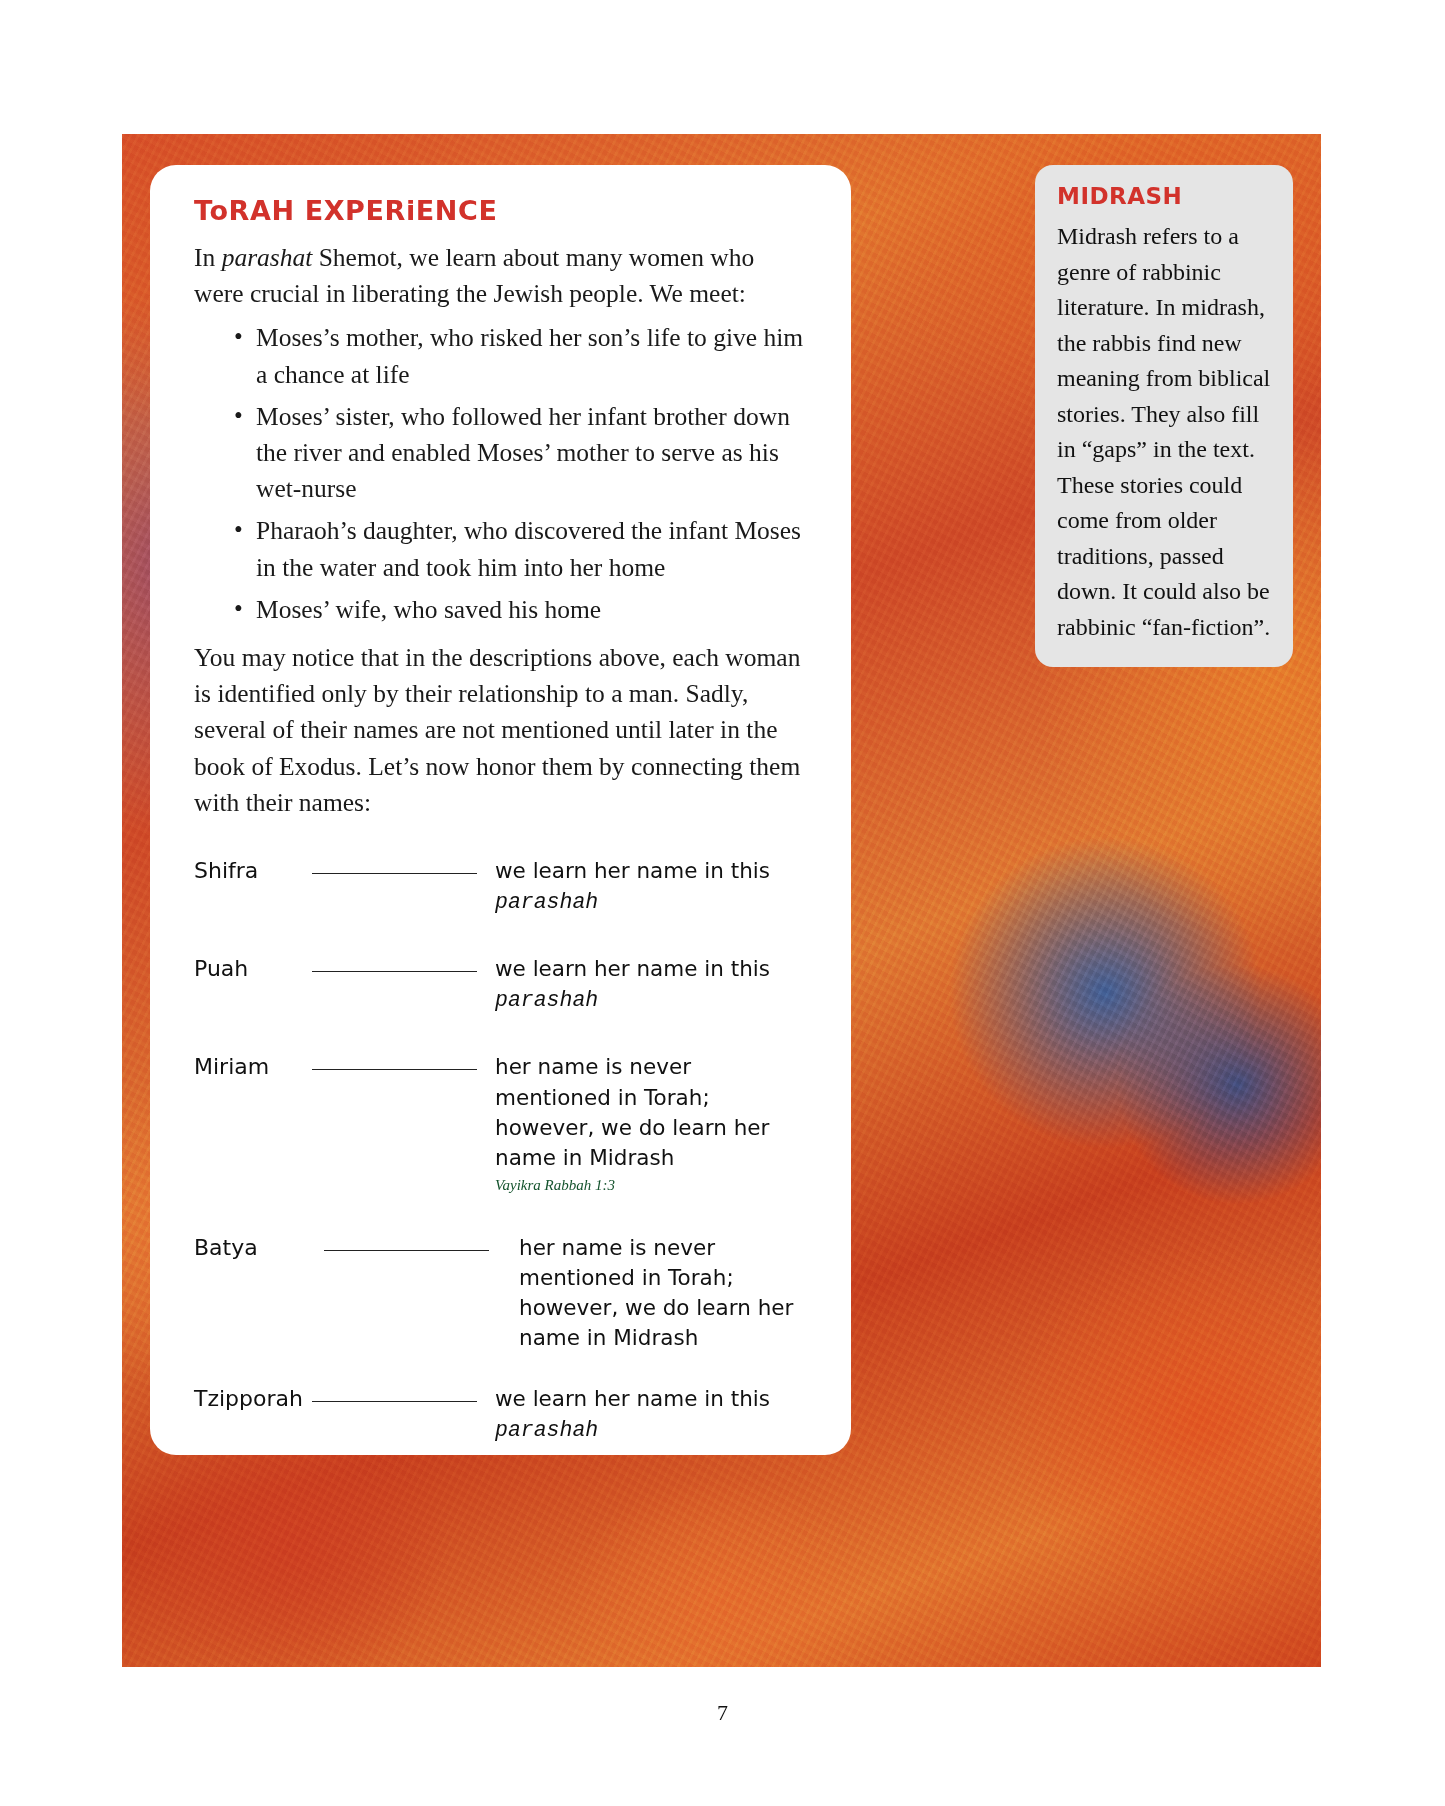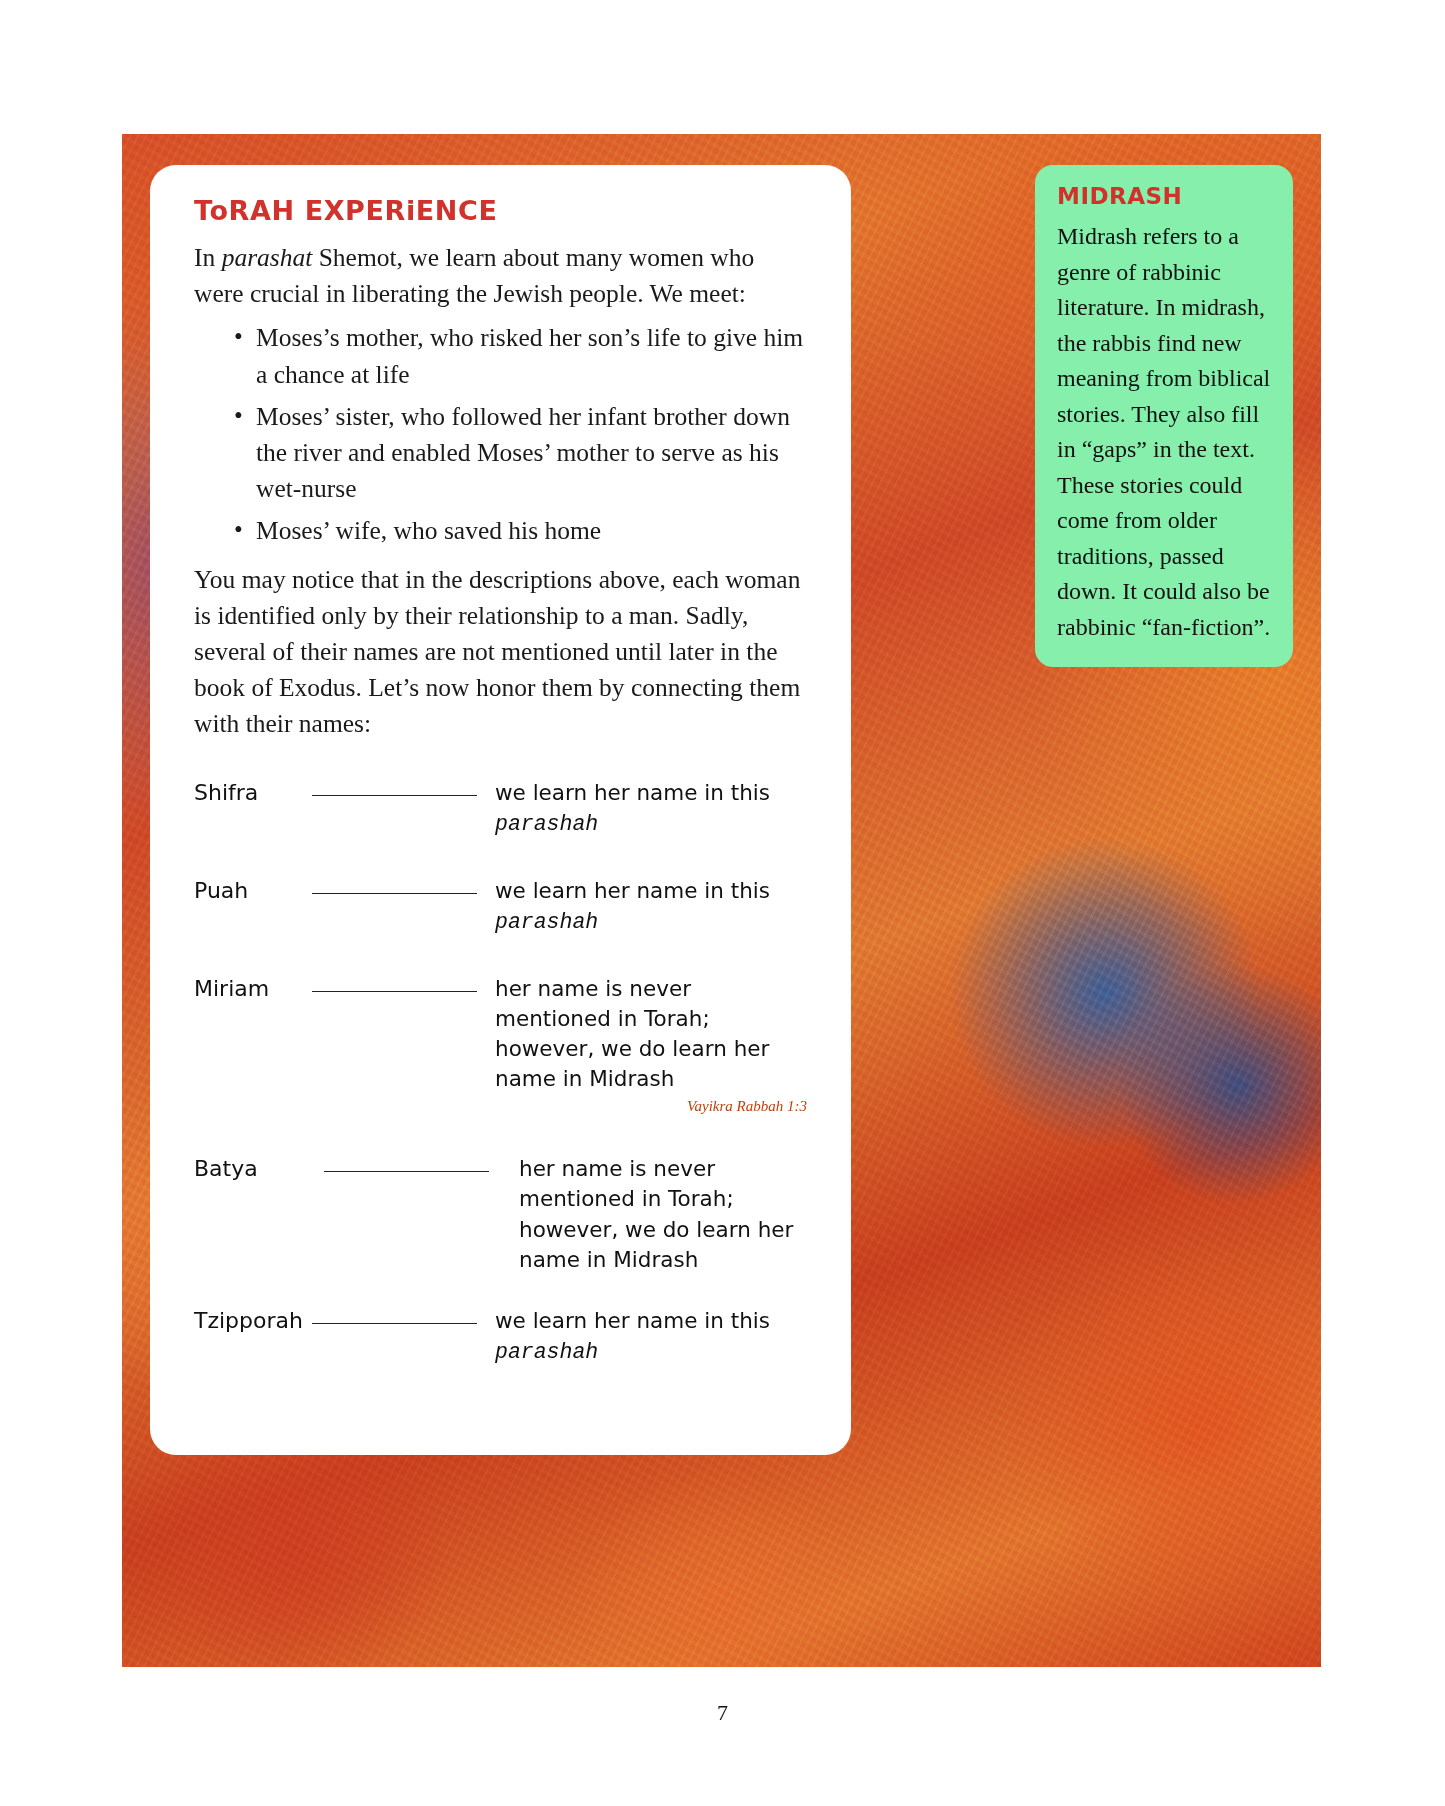--- a/index.html
+++ b/index.html
@@ -131,33 +131,32 @@
     font-size: 21.5px;
     color: #111;
     line-height: 1.4;
     padding-top: 1px;
   }
   .match-desc em { font-style: italic; font-family: Liberation Mono, monospace; }
   .cite {
     font-family: "Liberation Serif", serif;
     font-style: italic;
     font-size: 15px;
-    color: #c2410c;
+    color: #14532d;
     display: block;
     margin-top: 2px;
-    text-align: right;
   }
 
   
   .sidebar {
     position: absolute;
     left: 1035px;
     top: 165px;
     width: 258px;
-    background: #86efac;
+    background: #e5e5e5;
     border-radius: 18px;
     box-sizing: border-box;
     padding: 18px 22px 22px 22px;
   }
   .sidebar-title {
     color: #d2322b;
     font-family: "DejaVu Sans", sans-serif;
     font-size: 23px;
     font-weight: 600;
     letter-spacing: 0.5px;
@@ -191,20 +190,21 @@
 
   <div class="section-title">ToRAH EXPERiENCE</div>
 
   <p class="body-text">
     <span>In </span><em>parashat</em><span> Shemot, we learn about many women who were crucial in liberating the Jewish people. We meet:</span>
   </p>
 
   <ul class="bullets">
     <li>Moses’s mother, who risked her son’s life to give him a chance at life</li>
     <li>Moses’ sister, who followed her infant brother down the river and enabled Moses’ mother to serve as his wet-nurse</li>
+    <li>Pharaoh’s daughter, who discovered the infant Moses in the water and took him into her home</li>
     <li>Moses’ wife, who saved his home</li>
   </ul>
 
   <p class="body-text">You may notice that in the descriptions above, each woman is identified only by their relationship to a man. Sadly, several of their names are not mentioned until later in the book of Exodus. Let’s now honor them by connecting them with their names:</p>
 
   <div class="match-list">
 
     <div class="match-row">
       <div class="match-name">Shifra</div>
       <div class="match-line"></div>

